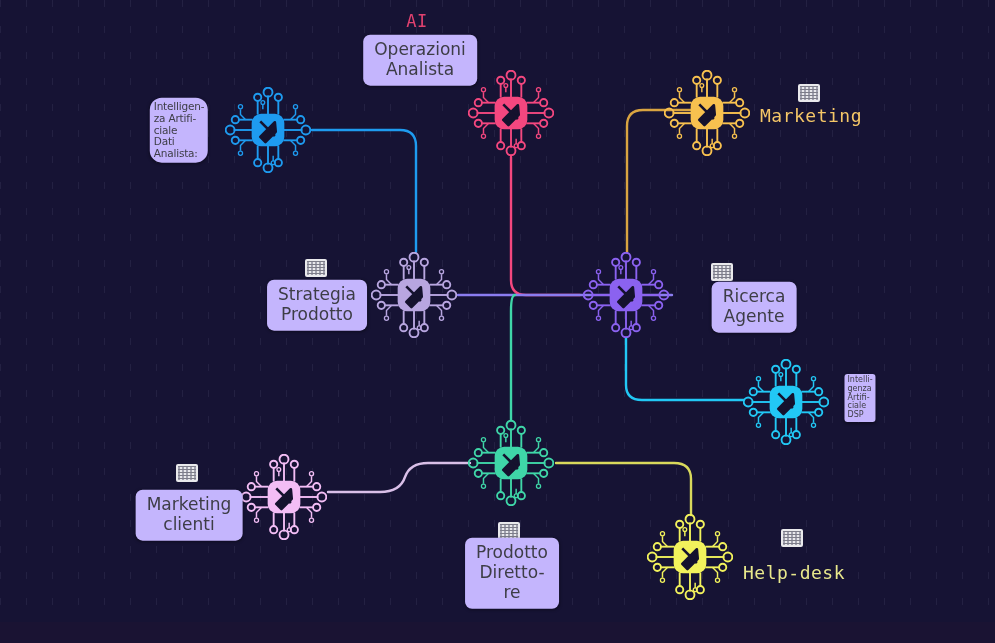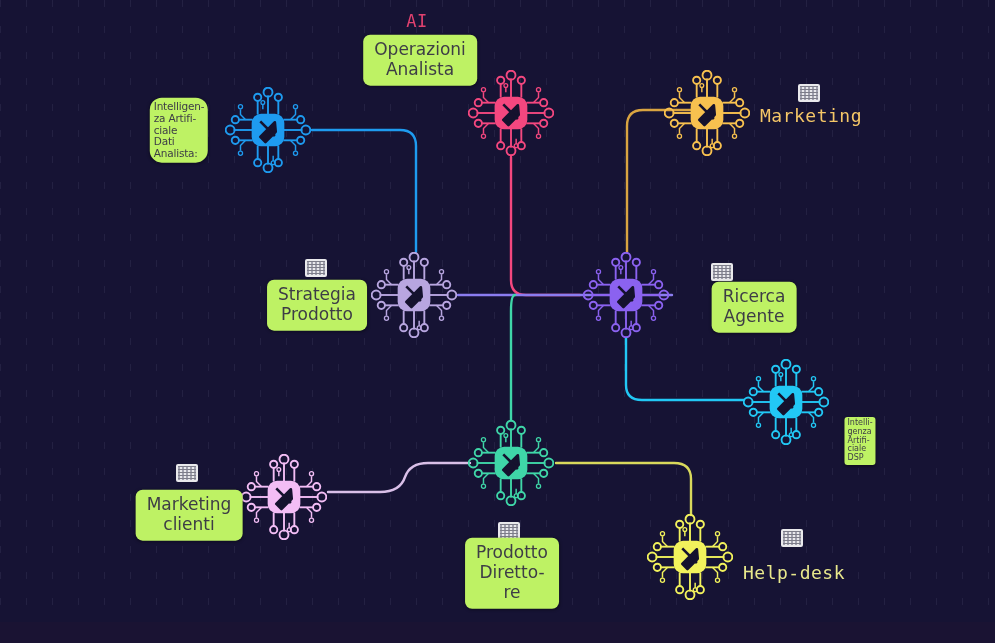--- a/index.html
+++ b/index.html
@@ -40,21 +40,21 @@
   }
   .node {
     position: absolute;
     width: 86px;
     height: 86px;
     transform: translate(-50%, -50%);
   }
   .label-box {
     position: absolute;
     transform: translate(-50%, -50%);
-    background: #bef264;
+    background: #c4b5fd;
     color: #3d3d46;
     border-radius: 7px;
     padding: 5px 11px 6px 11px;
     font-size: 17px;
     line-height: 1.17;
     text-align: center;
     white-space: pre-line;
     box-shadow: 0 1px 3px rgba(0,0,0,0.35);
   }
   .label-box.small {
@@ -383,21 +383,21 @@
               <path d="M 76 62 L 82 68 L 82 74" stroke-width="1.7"></path>
               <circle cx="82" cy="77" r="2.4" stroke-width="1.5"></circle>
               <path d="M 44 26 L 44 20" stroke-width="1.7"></path>
               <circle cx="44" cy="18" r="2.2" stroke-width="1.5"></circle>
               <path d="M 56 80 L 56 86" stroke-width="1.7"></path>
               <circle cx="56" cy="88" r="2.2" stroke-width="1.5"></circle>
             </g>
             <rect x="31" y="31" width="38" height="38" rx="11" fill="#22c8f5"></rect>
             <path d="M 41 40 L 58 57 M 58 41 L 41 58 L 47 64 L 59 52 Z" stroke="#15122e" stroke-width="3" fill="#15122e" stroke-linejoin="round"></path>
           </svg></span></div>
-      <div class="label-box tiny" style="left: 860px; top: 398px; margin-top: 43px;">Intelli-
+      <div class="label-box tiny" style="left: 860px; top: 398px;">Intelli-
 genza
 Artifi-
 ciale
 DSP</div>
       <div class="node" style="left: 284px; top: 497px;"><span><svg viewBox="0 0 100 100" width="86" height="86">
             <g stroke="#f3bdf5" stroke-width="2.2" fill="none">
               <line x1="38" y1="32" x2="38" y2="16"></line>
               <circle cx="38" cy="12" r="4.2"></circle>
               <line x1="50" y1="32" x2="50" y2="10"></line>
               <circle cx="50" cy="6" r="5.2"></circle>

